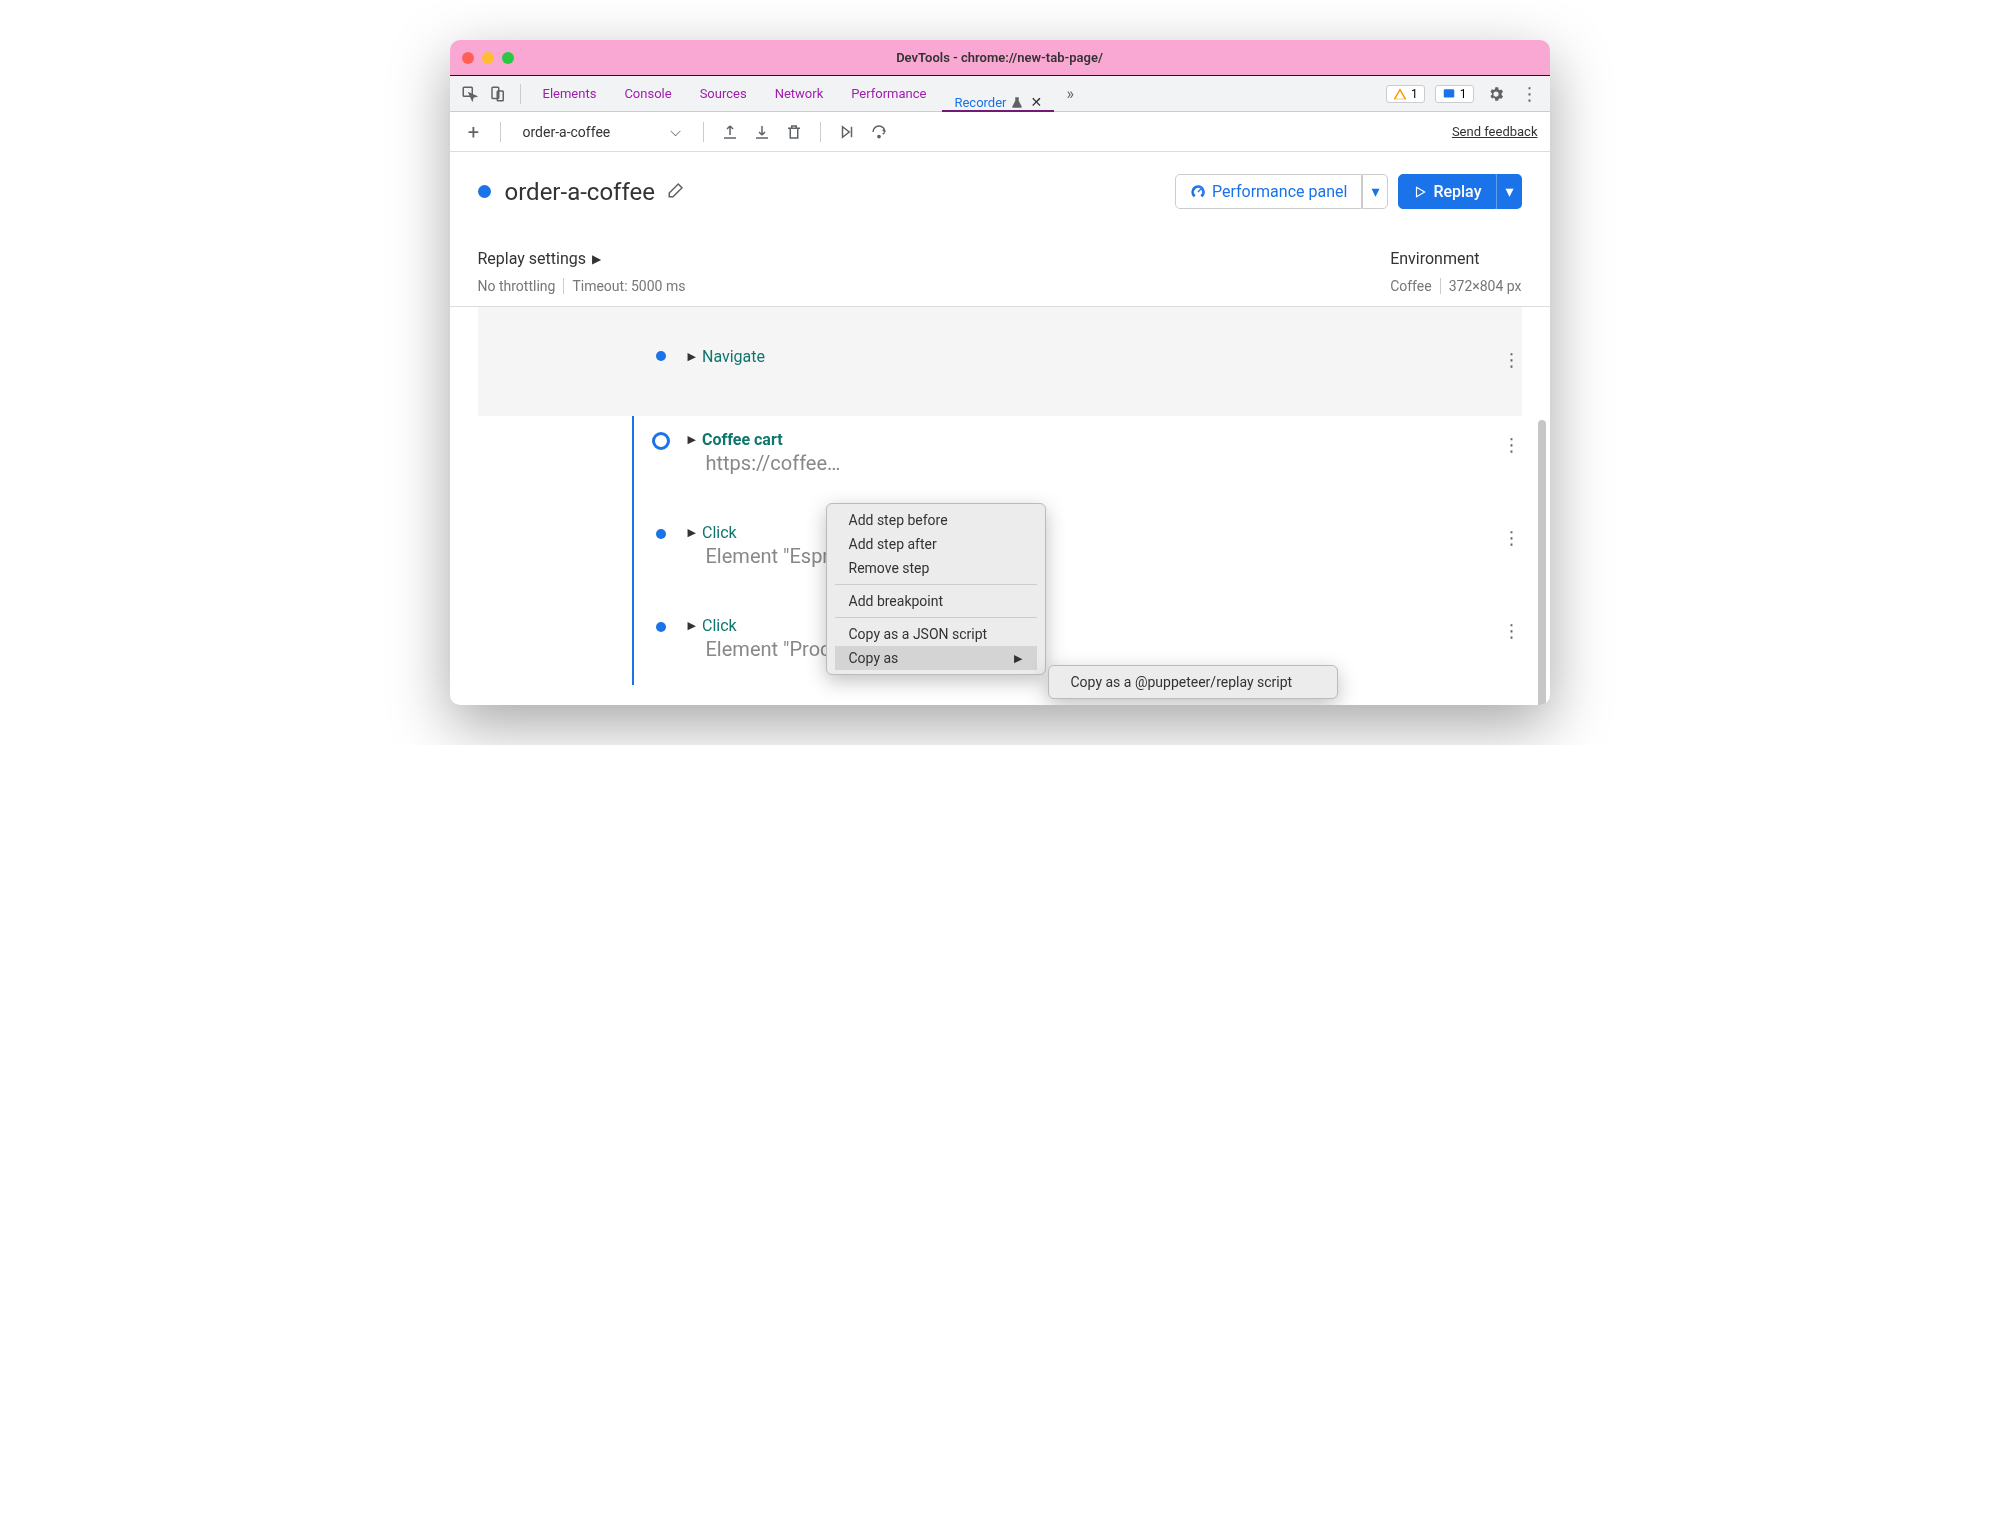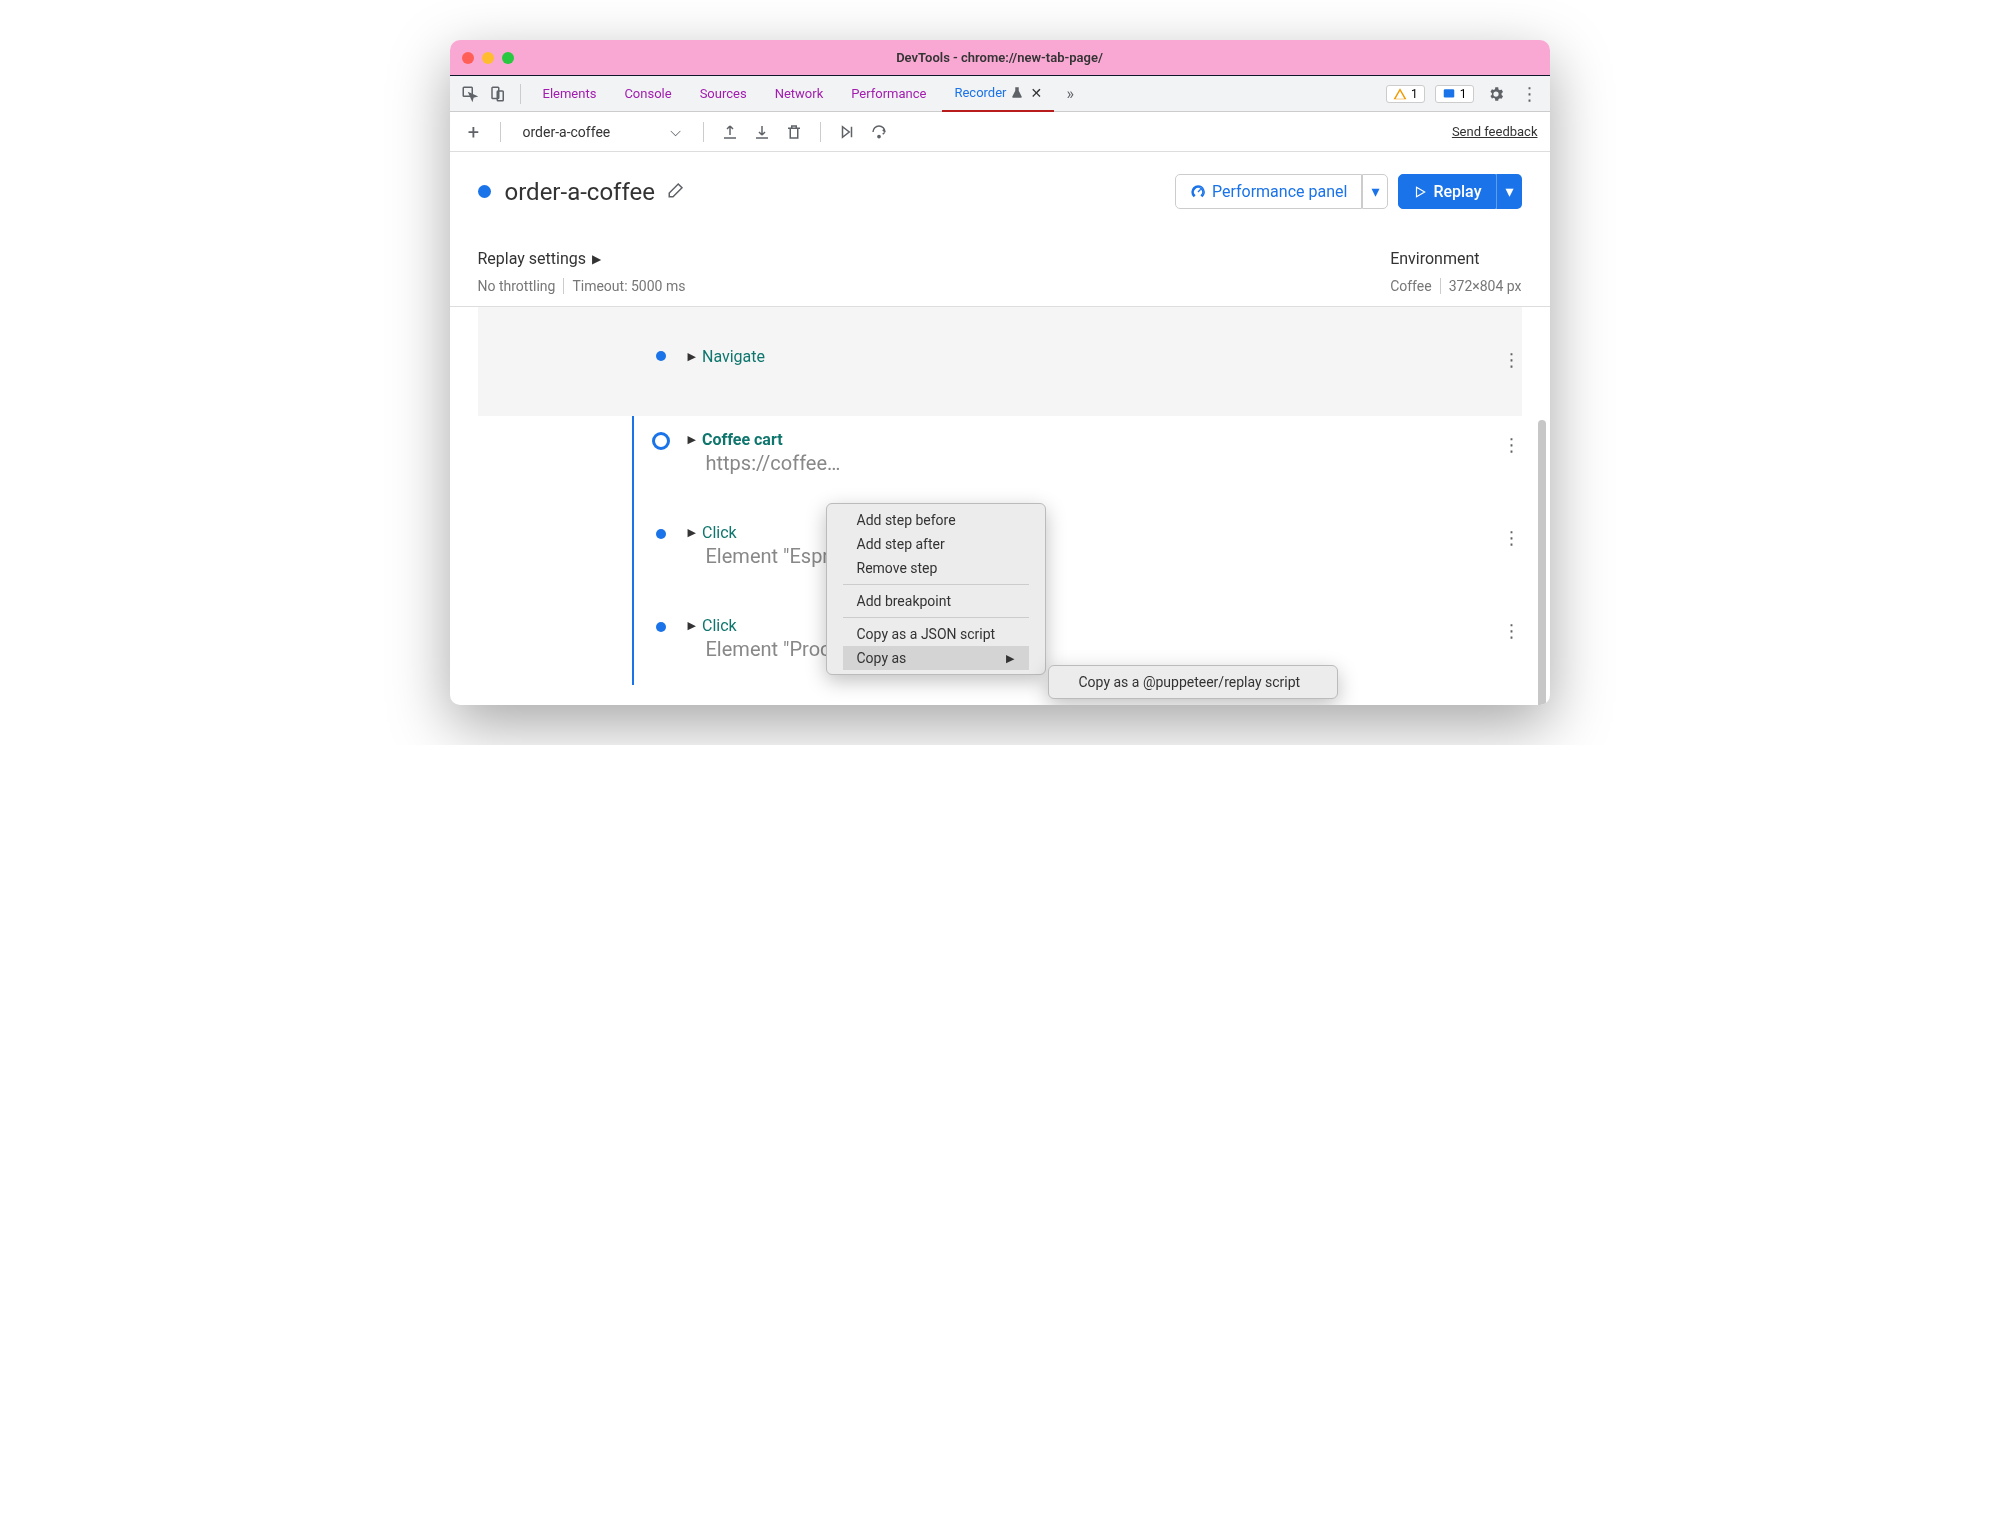--- a/index.html
+++ b/index.html
@@ -10,21 +10,21 @@
 .dot { width: 12px; height: 12px; border-radius: 50%; }
 .dot.red { background: #ff5f57; }
 .dot.yellow { background: #febc2e; }
 .dot.green { background: #28c840; }
 .title { position: absolute; left: 0; right: 0; text-align: center; font-size: 13px; font-weight: 600; color: #333; pointer-events: none; }
 .tabs { height: 36px; background: #f1f3f4; display: flex; align-items: center; padding: 0 8px; border-bottom: 1px solid #ccc; gap: 4px; }
 .tabicon { width: 24px; height: 24px; display: flex; align-items: center; justify-content: center; color: #5f6368; }
 .tabicon svg { width: 18px; height: 18px; }
 .tabsep { width: 1px; height: 20px; background: #ccc; margin: 0 6px; }
 .tab { padding: 0 12px; font-size: 13px; color: #a21caf; height: 36px; display: flex; align-items: center; gap: 4px; }
-.tab.active { color: #1a73e8; border-bottom: 2px solid #b91c1c; }
+.tab.active { color: #1a73e8; border-bottom: 2px solid #701a75; align-items: flex-end; }
 .tab-close { font-size: 14px; color: #333; margin-left: 2px; }
 .badge-group { margin-left: auto; display: flex; align-items: center; gap: 10px; }
 .badge { display: flex; align-items: center; gap: 4px; background: #fff; border: 1px solid #ccc; border-radius: 3px; padding: 1px 6px; font-size: 12px; }
 .badge.warn svg { color: #f29900; }
 .badge.info svg { color: #1a73e8; }
 .toolbar { height: 40px; display: flex; align-items: center; padding: 0 12px; border-bottom: 1px solid #ddd; gap: 8px; }
 .plus-btn, .tool-btn { width: 24px; height: 24px; display: flex; align-items: center; justify-content: center; color: #5f6368; }
 .recording-select { display: flex; align-items: center; gap: 60px; padding: 4px 8px; font-size: 14px; color: #333; }
 .chev-down { color: #5f6368; }
 .tool-btn svg { width: 18px; height: 18px; stroke: #5f6368; fill: none; }
@@ -59,21 +59,21 @@
 .step { position: relative; padding: 14px 0 14px 210px; }
 .step.highlight { background: #f5f5f5; }
 .step-dot { position: absolute; left: 178px; width: 10px; height: 10px; background: #1a73e8; border-radius: 50%; top: 20px; }
 .step-dot.ring { width: 18px; height: 18px; background: #fff; border: 3px solid #1a73e8; left: 174px; top: 16px; }
 .step-header { display: flex; align-items: center; gap: 6px; font-size: 16px; }
 .step-header .arrow { color: #333; font-size: 11px; }
 .step-title { color: #0f766e; }
 .step-title.bold { font-weight: 700; }
 .step-sub { font-size: 20px; color: #888; margin-top: 2px; margin-left: 18px; }
 .kebab { position: absolute; right: 2px; top: 18px; color: #5f6368; font-size: 18px; letter-spacing: -1px; }
-.context-menu { position: absolute; background: #ececec; border: 1px solid #bbb; border-radius: 6px; box-shadow: 0 6px 20px rgba(0,0,0,0.25); font-size: 14px; padding: 4px 16px; z-index: 100; }
+.context-menu { position: absolute; background: #ececec; border: 1px solid #bbb; border-radius: 6px; box-shadow: 0 6px 20px rgba(0,0,0,0.25); font-size: 14px; padding: 4px 8px; z-index: 100; }
 .cm1 { left: 376px; top: 463px; width: 220px; }
 .cm-item { padding: 4px 14px; color: #333; display: flex; align-items: center; justify-content: space-between; }
 .cm-item.hover { background: #d4d4d4; }
 .cm-sep { height: 1px; background: #ccc; margin: 4px 0; }
 .cm2 { left: 598px; top: 625px; width: 290px; }
 </style>
 </head>
 <body>
 
 <div class="window">

